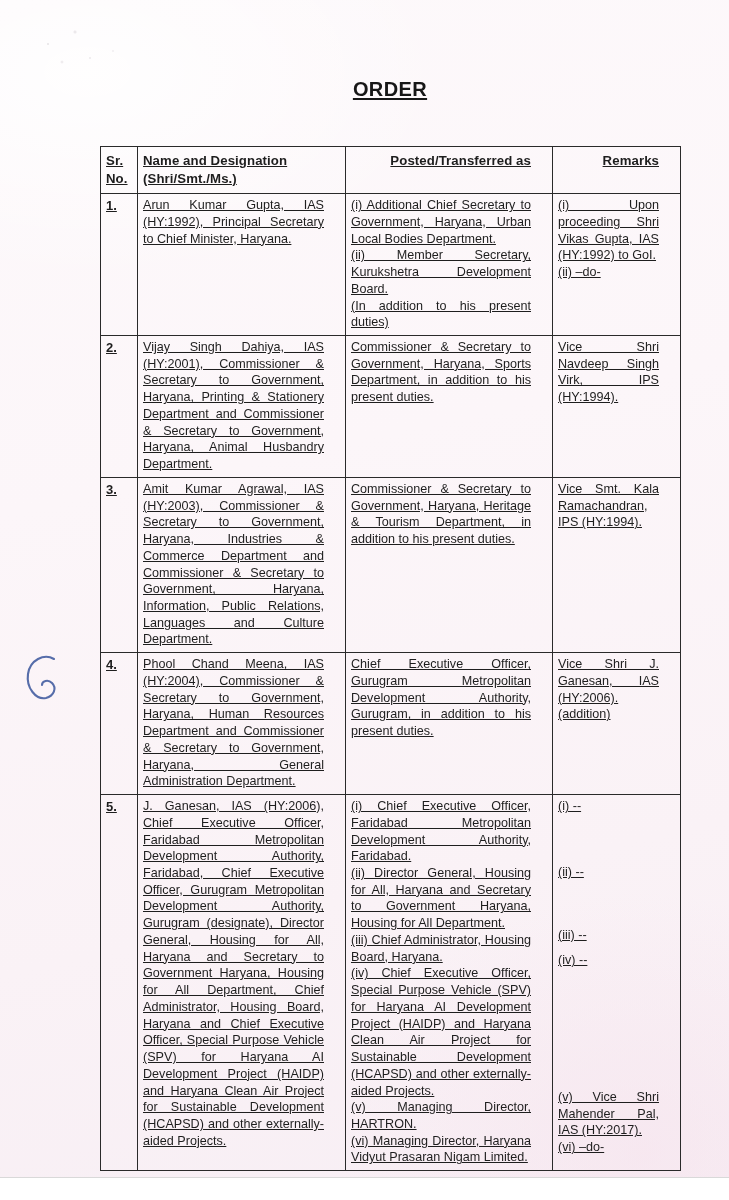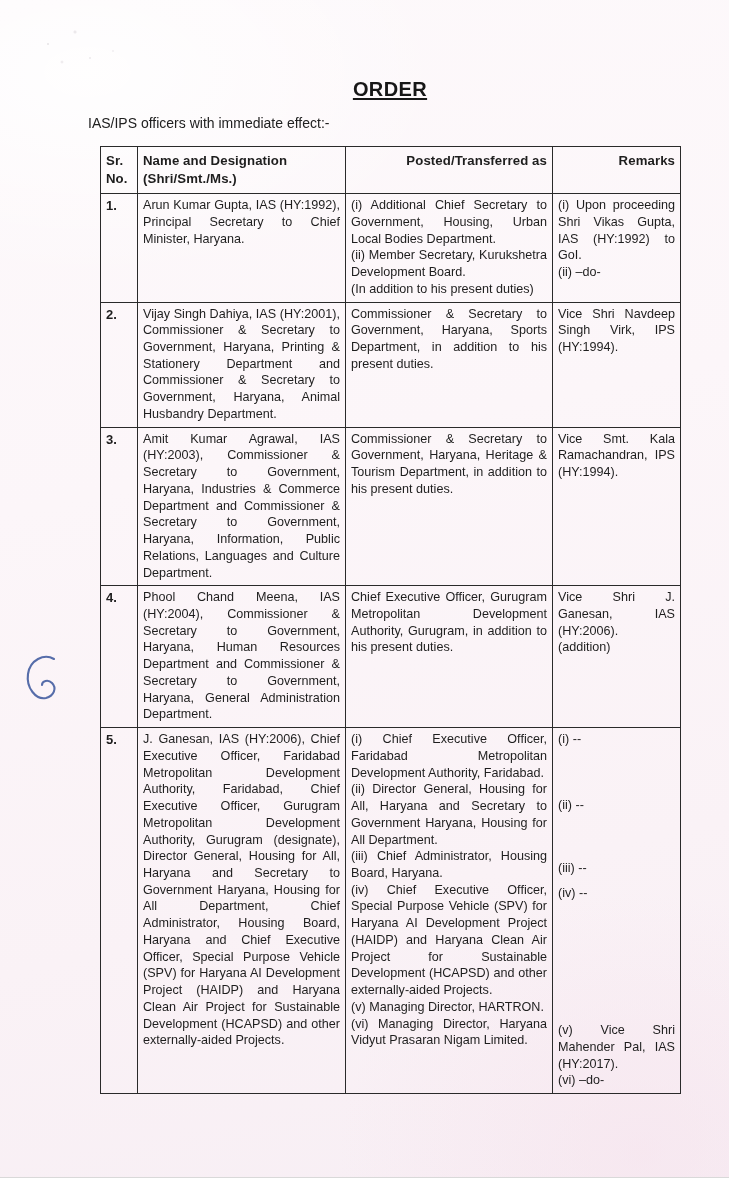--- a/index.html
+++ b/index.html
@@ -94,22 +94,23 @@
     width: 580px;
     border-collapse: collapse;
     table-layout: fixed;
     font-size: 12.6px;
     line-height: 1.33;
     color: #1e1e1e;
   }
   .order-table td, .order-table th {
     border: 1px solid #2a2a2a;
     vertical-align: top;
-    padding: 3px 5px 4px 5px;
+    padding: 3px 21px 4px 5px;
     box-sizing: border-box;
+    text-decoration: underline;
   }
   .order-table thead th {
     font-weight: bold;
     font-size: 13.2px;
     padding-top: 5px;
     padding-bottom: 6px;
     letter-spacing: 0.1px;
   }
   .col-sr    { width: 37px; }
   .col-name  { width: 208px; }
@@ -156,21 +157,20 @@
 </style>
 </head>
 <body>
 
 <div class="page">
 
   <div class="speckle"></div>
 
   <div class="doc-head">
     <div class="order-title">ORDER</div>
-    <div class="intro-line-2">IAS/IPS officers with immediate effect:-</div>
   </div>
 
   <table class="order-table">
     <colgroup>
       <col class="col-sr">
         <col class="col-name">
         <col class="col-post">
         <col class="col-rem">
     </colgroup>
     <thead>
@@ -190,21 +190,21 @@
           <div>Remarks</div>
         </th>
       </tr>
     </thead>
     <tbody>
 
       <tr>
         <td class="cell-sr">1.</td>
         <td class="cell-name">Arun Kumar Gupta, IAS (HY:1992), Principal Secretary to Chief Minister, Haryana.</td>
         <td class="cell-post">
-          <p class="para">(i) Additional Chief Secretary to Government, Housing, Urban Local Bodies Department.</p>
+          <p class="para">(i) Additional Chief Secretary to Government, Haryana, Urban Local Bodies Department.</p>
           <p class="para gap-para">(ii) Member Secretary, Kurukshetra Development Board.</p>
           <p class="para">(In addition to his present duties)</p>
         </td>
         <td class="cell-rem">
           <p class="para">(i) Upon proceeding Shri Vikas Gupta, IAS (HY:1992) to GoI.</p>
           <p class="para">(ii) –do-</p>
         </td>
       </tr>
 
       <tr>

